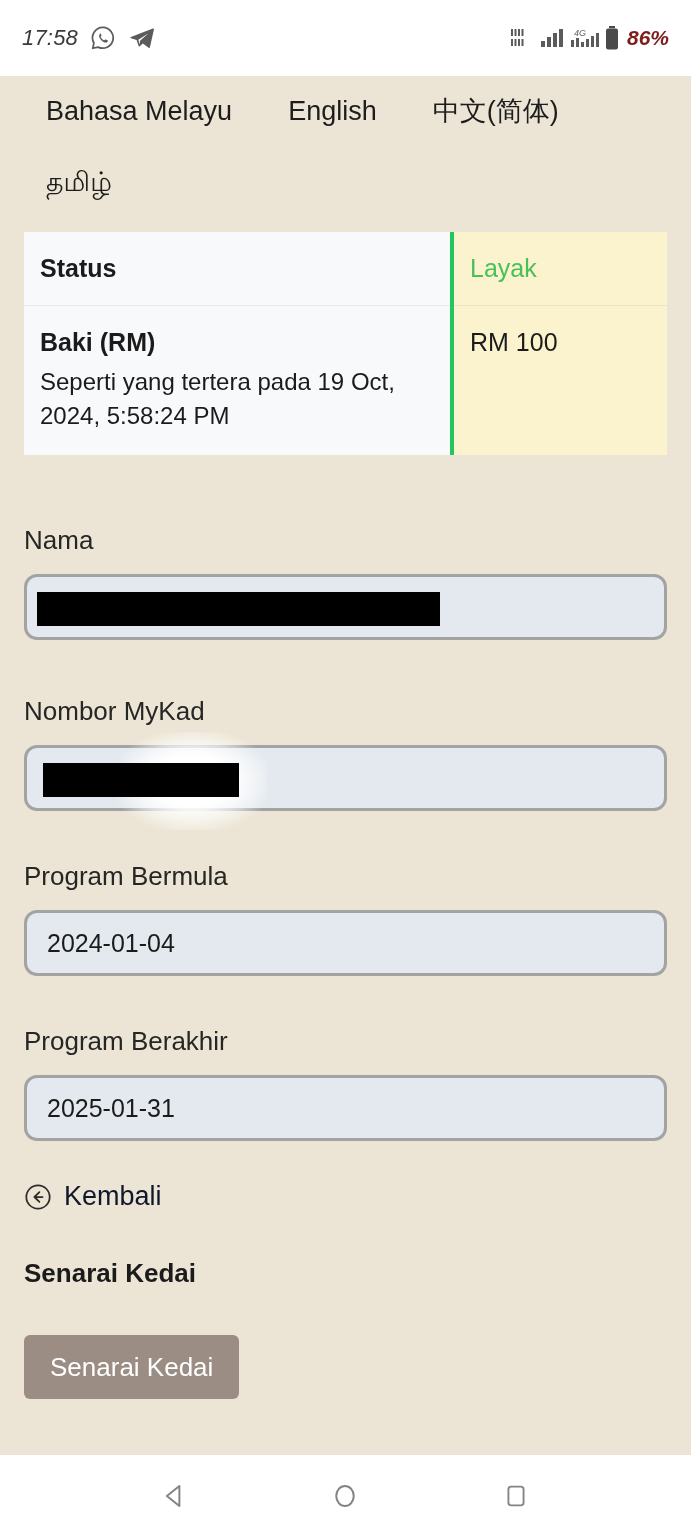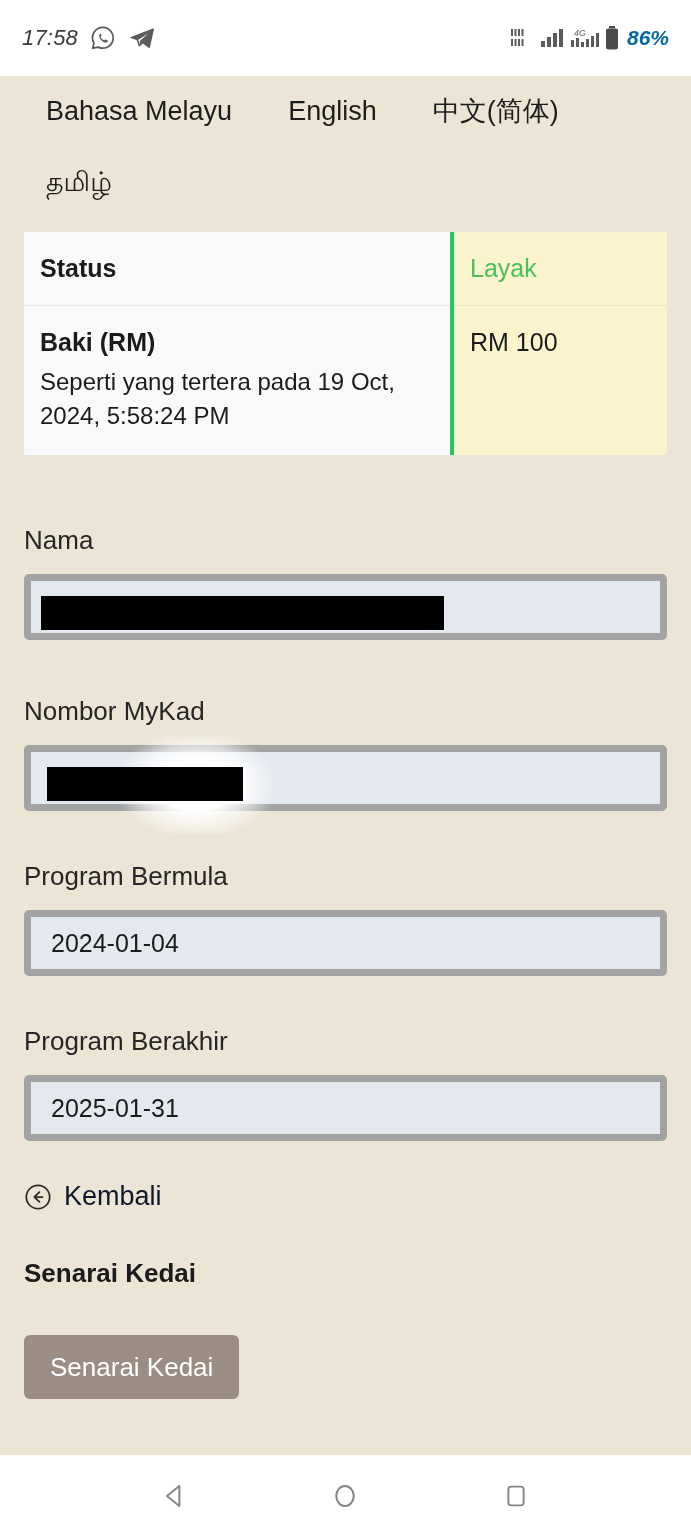--- a/index.html
+++ b/index.html
@@ -44,21 +44,21 @@
     color: #3a3a3a;
     letter-spacing: 0.2px;
   }
   .status-right {
     display: flex;
     align-items: center;
     gap: 4px;
   }
   .status-battery-text {
     font-size: 21px;
-    color: #0369a1;
+    color: #7f1d1d;
     font-weight: bold;
     margin-left: 3px;
   }
   .ic { display: block; }
 
   
   .content {
     position: absolute;
     left: 0; top: 76px;
     width: 691px;
@@ -143,22 +143,22 @@
   .field-label {
     font-size: 26px;
     color: #262626;
     margin-bottom: 18px;
     margin-top: 28px;
   }
   .input {
     position: relative;
     height: 66px;
     background: #e3e9ef;
-    border: 7px solid #a3a3a3;
-    border-radius: 5px;
+    border: 3px solid #a3a3a3;
+    border-radius: 13px;
     box-sizing: border-box;
     display: flex;
     align-items: center;
     padding: 0 20px;
     font-size: 25px;
     color: #1b1b1b;
   }
   .redact {
     position: absolute;
     background: #000000;

